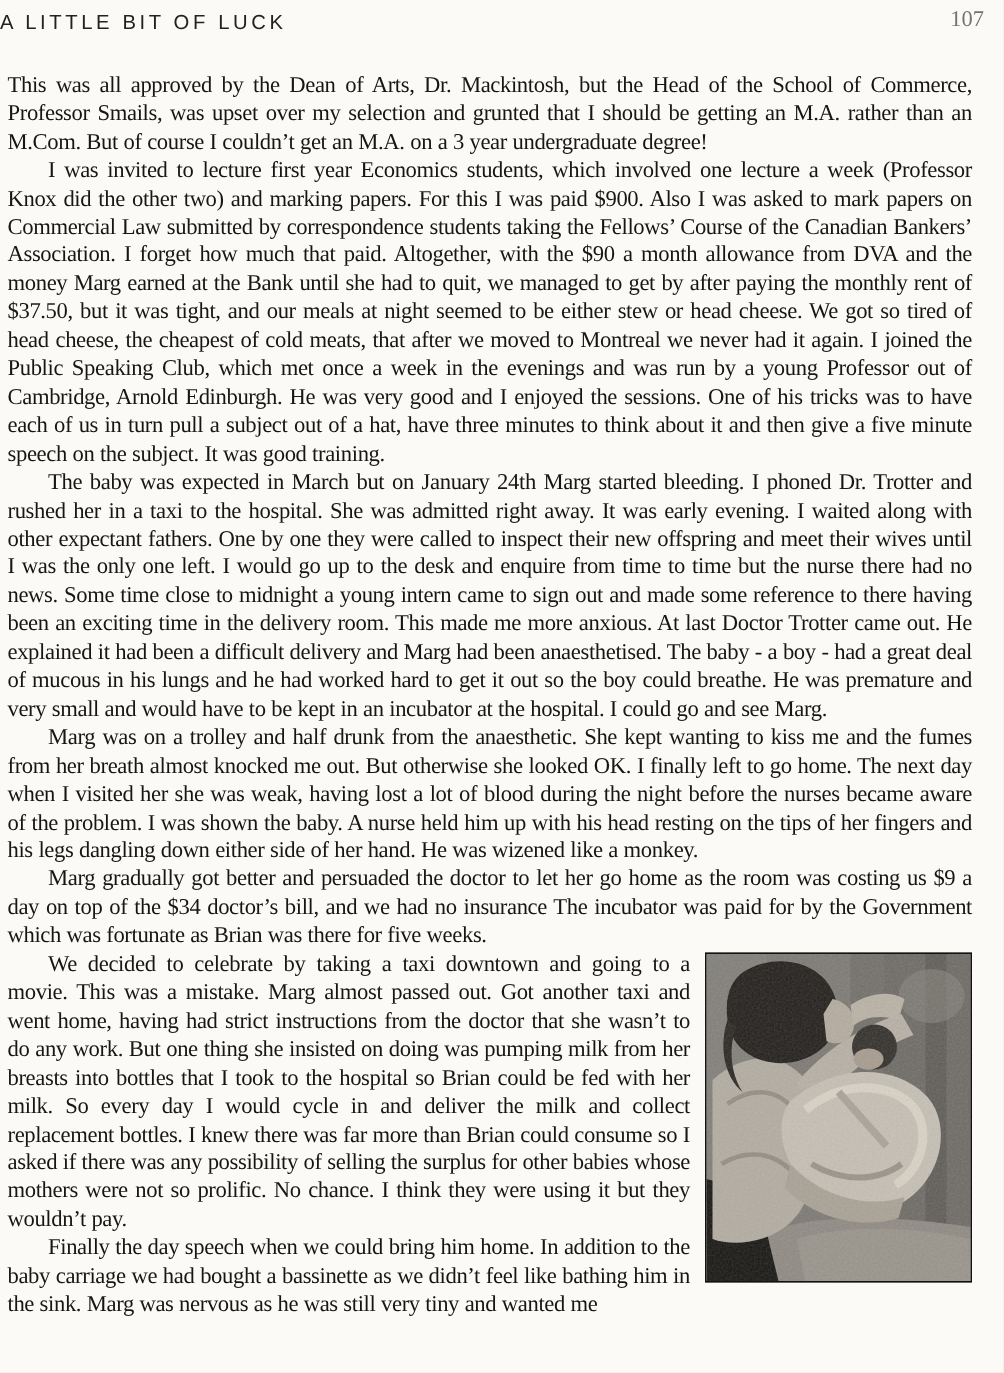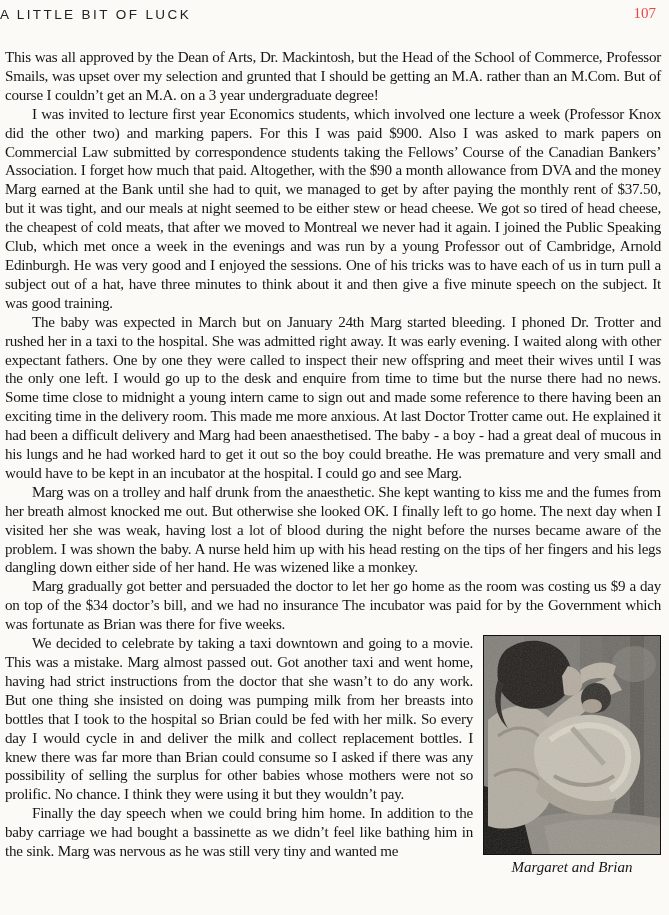--- a/index.html
+++ b/index.html
@@ -23,24 +23,24 @@
     font-weight: 400;
     letter-spacing: 2.4px;
     color: #222;
   }
   .page-number {
     position: absolute;
     top: 5px;
     right: 13px;
     font-size: 15px;
     font-family: "Liberation Serif", serif;
-    color: #ef4444;
+    color: #737373;
   }
   .body-text {
-    padding: 14px 8px 0 5px;
+    padding: 14px 21px 0 5px;
     text-align: justify;
     font-size: 15.1px;
     line-height: 18.9px;
     letter-spacing: -0.25px;
     word-spacing: 0.2px;
   }
   .para { margin: 0; text-indent: 27px; }
   .para.first { text-indent: 0; }
   .photo-figure {
     float: right;
@@ -123,20 +123,19 @@
           <path d="M56,98 C84,74 124,72 146,94 C164,112 158,150 130,166 C102,180 70,168 56,140 C48,124 48,108 56,98 Z" fill="#c6c0b4"></path>
           <path d="M66,104 C88,86 118,84 136,100 C150,114 146,142 126,154" fill="none" stroke="#ddd7cb" stroke-width="6" opacity="0.8"></path>
           <path d="M70,140 C90,152 114,152 130,140" stroke="#9a9489" stroke-width="4" fill="none"></path>
           <path d="M88,92 L120,128" stroke="#aaa499" stroke-width="5"></path>
 
           <path d="M56,140 C76,162 108,170 132,162 L128,176 C102,184 72,176 52,156 Z" fill="#a9a296"></path>
 
           <rect width="176" height="218" filter="url(#grain)" opacity="0.2"></rect>
         </svg>
       </div>
-      <figcaption class="photo-caption">Margaret and Brian</figcaption>
     </figure>
 
     <p class="para">We decided to celebrate by taking a taxi downtown and going to a movie. This was a mistake. Marg almost passed out. Got another taxi and went home, having had strict instructions from the doctor that she wasn’t to do any work. But one thing she insisted on doing was pumping milk from her breasts into bottles that I took to the hospital so Brian could be fed with her milk. So every day I would cycle in and deliver the milk and collect replacement bottles. I knew there was far more than Brian could consume so I asked if there was any possibility of selling the surplus for other babies whose mothers were not so prolific. No chance. I think they were using it but they wouldn’t pay.</p>
     <p class="para">Finally the day speech when we could bring him home. In addition to the baby carriage we had bought a bassinette as we didn’t feel like bathing him in the sink. Marg was nervous as he was still very tiny and wanted me</p>
   </div>
 
 </div>
 
 </body></html>

